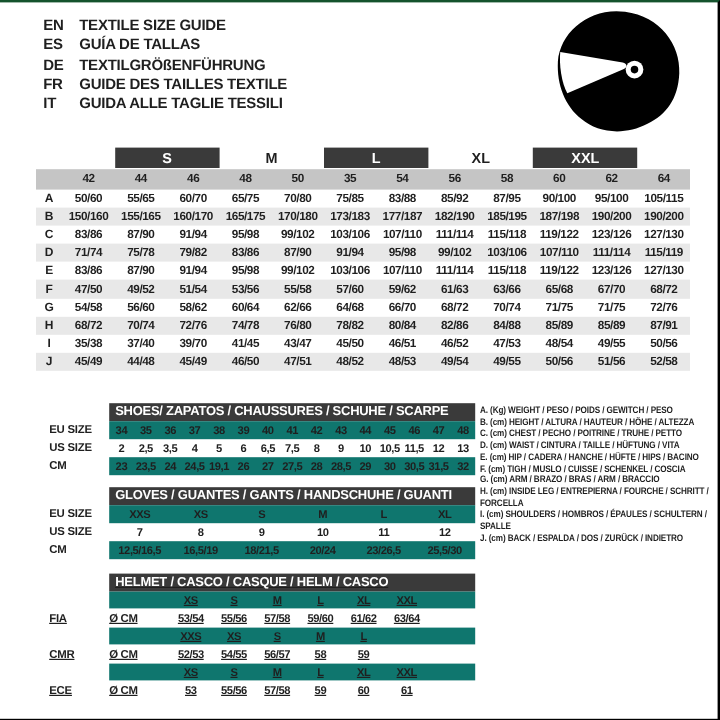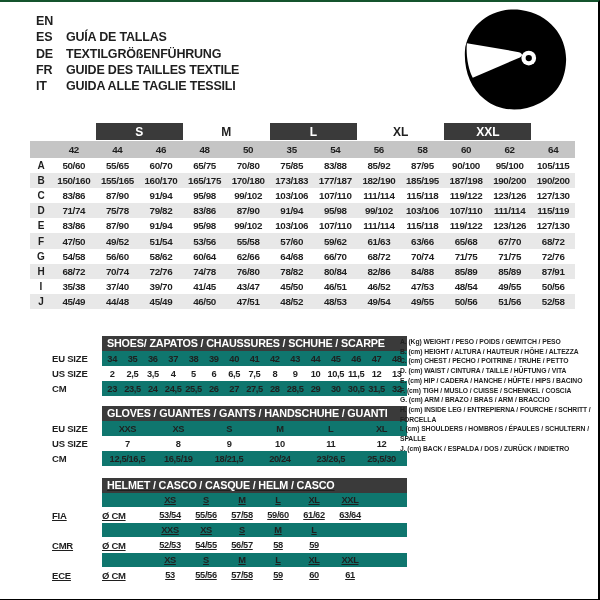--- a/index.html
+++ b/index.html
@@ -17,21 +17,21 @@
   .grow{display:grid;grid-template-columns:22px repeat(12,1fr);height:17px;margin-bottom:1px;}
   .grp{display:flex;align-items:center;justify-content:center;font-weight:700;font-size:12px;}
   .grp-bar{background:#3a3a3a;color:#fff;}
   .grp-text{color:#1f1f1f;}
   .mrow{display:grid;grid-template-columns:22px repeat(12,1fr);height:15.2px;align-items:center;}
   .band{background:#c5c5c5;height:16.5px;}
   .alt{background:#e8e8e8;}
   .mcell{text-align:center;font-weight:700;font-size:9.8px;letter-spacing:-0.35px;white-space:nowrap;}
   .mlabel{text-align:center;font-weight:700;font-size:10px;}
   
-  .ltable{position:absolute;left:52px;width:545px;}
+  .ltable{position:absolute;left:41px;width:545px;}
   .lrow{display:flex;}
   .lbl-col{width:50px;font-weight:700;font-size:9.5px;letter-spacing:-0.2px;display:flex;align-items:center;}
   .hdr-bar{margin-left:50px;width:305px;background:#3a3a3a;color:#fff;font-weight:700;
            font-size:10.8px;letter-spacing:-0.2px;height:15px;line-height:15px;
            padding-left:5px;box-sizing:border-box;white-space:nowrap;}
   .grid15{display:grid;grid-template-columns:repeat(15,1fr);width:305px;height:15px;align-items:center;}
   .grid6{display:grid;grid-template-columns:repeat(6,1fr);width:305px;height:15px;align-items:center;}
   .hgrid{display:grid;grid-template-columns:50px repeat(6,36px);width:305px;align-items:center;}
   .cell-s{text-align:center;font-weight:700;font-size:9.3px;letter-spacing:-0.35px;white-space:nowrap;}
   .cell-l{text-align:left;font-weight:700;font-size:9.5px;letter-spacing:-0.3px;white-space:nowrap;}
@@ -43,20 +43,21 @@
   .legend-line{font-weight:700;font-size:7.8px;line-height:9.7px;letter-spacing:-0.1px;}
 </style>
 </head>
 <body>
 
 <div class="page">
 
   <div class="lang-block">
       <div class="lang-row">
         <span class="lang-code">EN</span>
+        <span>TEXTILE SIZE GUIDE</span>
       </div>
       <div class="lang-row">
         <span class="lang-code">ES</span>
         <span>GUÍA DE TALLAS</span>
       </div>
       <div class="lang-row">
         <span class="lang-code">DE</span>
         <span>TEXTILGRÖßENFÜHRUNG</span>
       </div>
       <div class="lang-row">
@@ -294,21 +295,21 @@
             <div class="cell-s">13</div>
           </div>
         </div>
         <div class="lrow">
           <div class="lbl-col">CM</div>
           <div class="grid15 shade">
             <div class="cell-s">23</div>
             <div class="cell-s">23,5</div>
             <div class="cell-s">24</div>
             <div class="cell-s">24,5</div>
-            <div class="cell-s">25,5</div>
+            <div class="cell-s">19,1</div>
             <div class="cell-s">26</div>
             <div class="cell-s">27</div>
             <div class="cell-s">27,5</div>
             <div class="cell-s">28</div>
             <div class="cell-s">28,5</div>
             <div class="cell-s">29</div>
             <div class="cell-s">30</div>
             <div class="cell-s">30,5</div>
             <div class="cell-s">31,5</div>
             <div class="cell-s">32</div>

